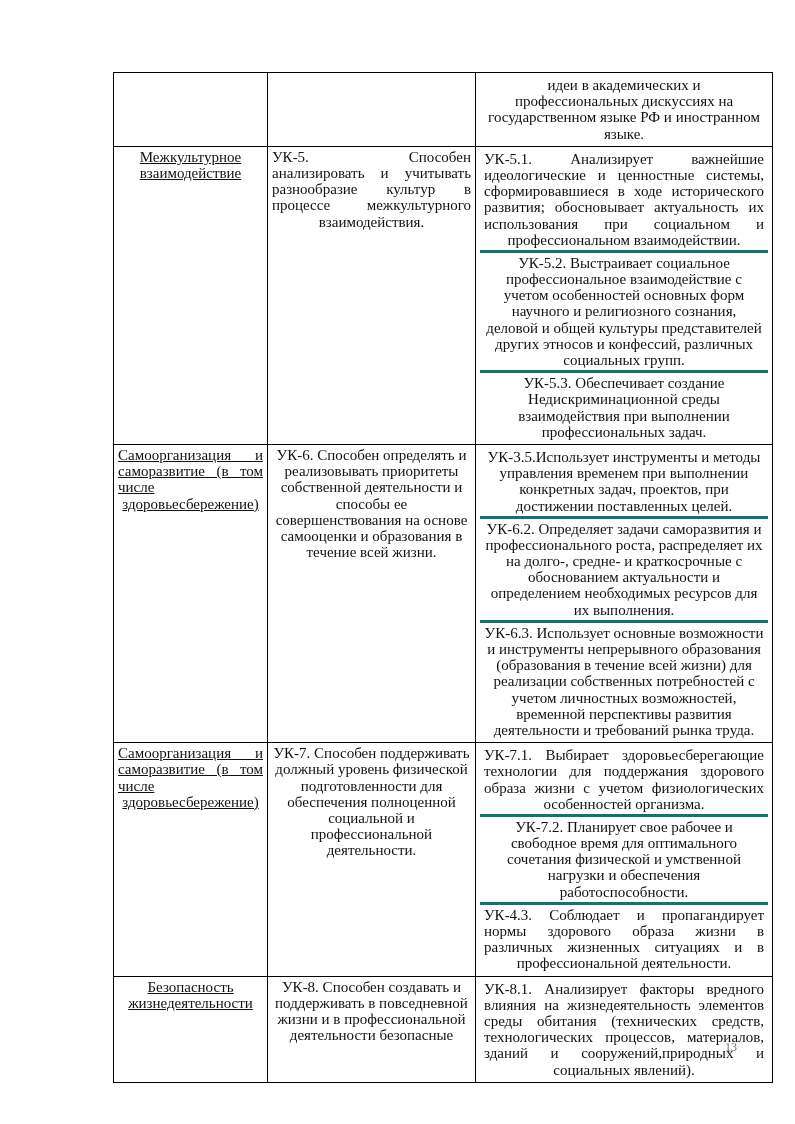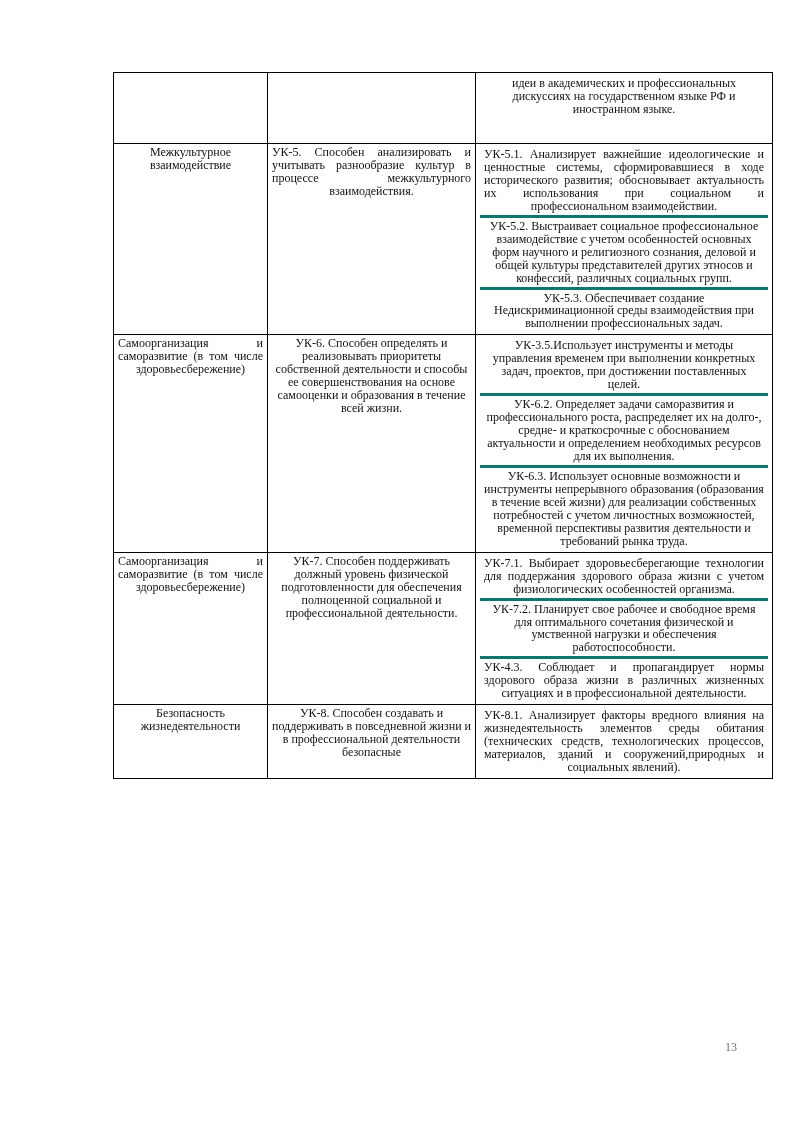--- a/index.html
+++ b/index.html
@@ -13,30 +13,30 @@
   }
   .sheet {
     position: absolute;
     left: 113px; top: 72px;
     width: 632px;
   }
   table.comp {
     border-collapse: collapse;
     table-layout: fixed;
     width: 632px;
-    font-size: 12px;
+    font-size: 15px;
     line-height: 1.08;
   }
   table.comp td {
     border: 1px solid #000;
     vertical-align: top;
     padding: 2px 4px;
     word-wrap: break-word;
   }
-  td.c1 { width: 145px; }
+  td.c1 { width: 145px; text-decoration: underline; }
   td.c2 { width: 199px; margin-top: 23px; }
   td.c3 { width: 288px; padding: 0; }
   .sub { padding: 2px 4px; }
   .sub + .sub { border-top: 3px solid #0f766e; }
   .ctr { text-align: center; }
   .jc  { text-align: justify; text-align-last: center; }
   .row0 .c1, .row0 .c2 { height: 66px; }
   .pageno {
     position: absolute;
     top: 1040px; right: 58px;

